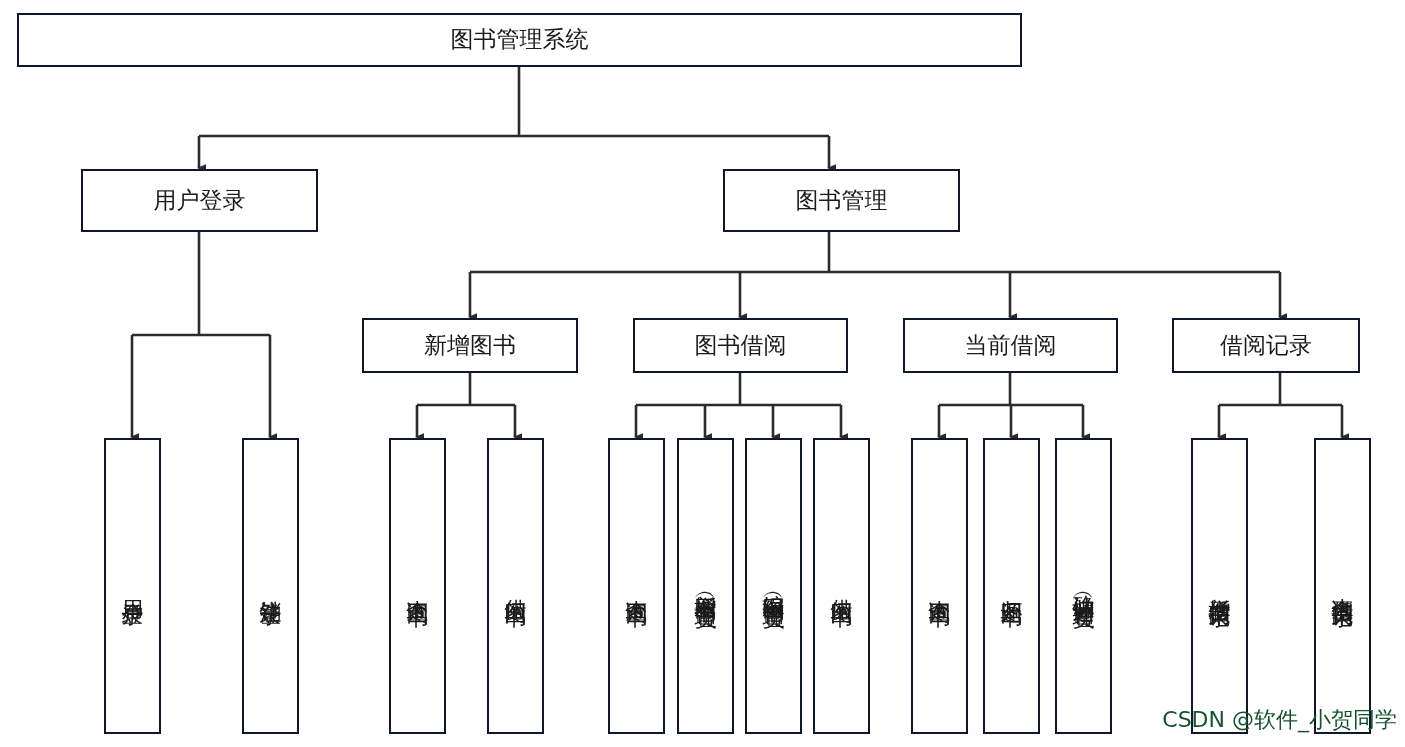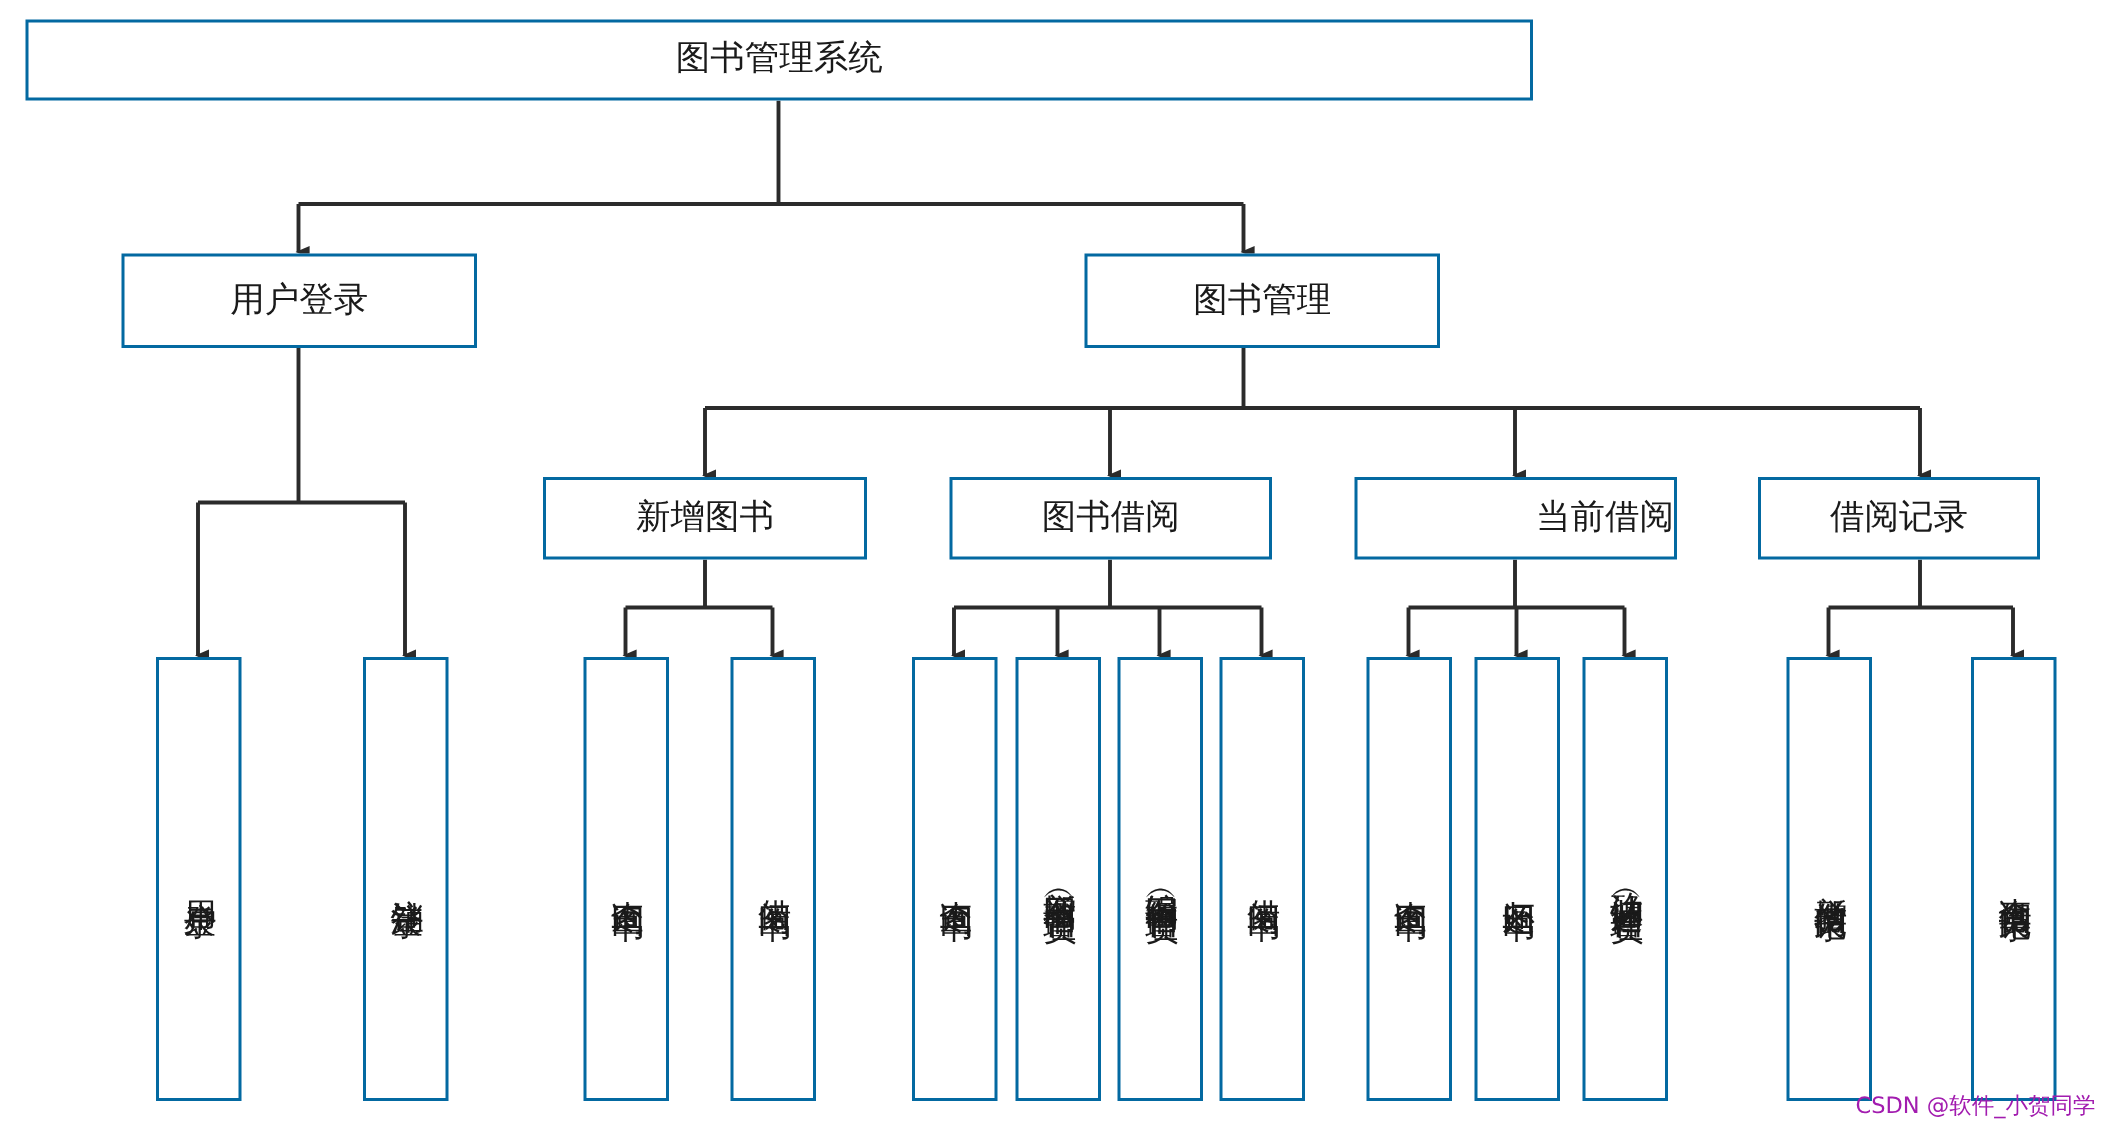--- a/index.html
+++ b/index.html
@@ -23,21 +23,21 @@
     left: 0;
     top: 0;
     width: 1405px;
     height: 747px;
     pointer-events: none;
   }
   .node {
     position: absolute;
     box-sizing: border-box;
     background: #ffffff;
-    border: 2px solid #0369a1;
+    border: 2px solid #0f172a;
     display: flex;
     align-items: center;
     justify-content: center;
     color: #1a1a1a;
     z-index: 2;
   }
   .node-label {
     display: block;
     text-align: center;
     line-height: 1.18;
@@ -59,23 +59,23 @@
     text-orientation: upright;
     font-size: 22px;
     letter-spacing: 2px;
     line-height: 1;
     white-space: nowrap;
     max-height: 278px;
   }
   #watermark {
     position: absolute;
     right: 8px;
-    bottom: 0;
-    font-size: 15px;
-    color: #a21caf;
+    bottom: 12px;
+    font-size: 22px;
+    color: #14532d;
     z-index: 5;
     white-space: nowrap;
     user-select: none;
   }
 </style>
 </head>
 <body>
 
 <div id="diagram-root">
 
@@ -131,21 +131,21 @@
       </div>
       <div class="node horizontal" style="left: 711px; top: 169px; width: 237px; height: 63px; margin-left: 12px;">
         <span class="node-label">图书管理</span>
       </div>
       <div class="node horizontal" style="left: 362px; top: 318px; width: 216px; height: 55px;">
         <span class="node-label">新增图书</span>
       </div>
       <div class="node horizontal" style="left: 633px; top: 318px; width: 215px; height: 55px;">
         <span class="node-label">图书借阅</span>
       </div>
-      <div class="node horizontal" style="left: 903px; top: 318px; width: 215px; height: 55px; justify-content: flex-end;">
+      <div class="node horizontal" style="left: 903px; top: 318px; width: 215px; height: 55px;">
         <span class="node-label">当前借阅</span>
       </div>
       <div class="node horizontal" style="left: 1172px; top: 318px; width: 188px; height: 55px;">
         <span class="node-label">借阅记录</span>
       </div>
       <div class="node vertical" style="left: 104px; top: 438px; width: 57px; height: 296px;">
         <span class="node-label">用户登录</span>
       </div>
       <div class="node vertical" style="left: 242px; top: 438px; width: 57px; height: 296px;">
         <span class="node-label">注销登录</span>

